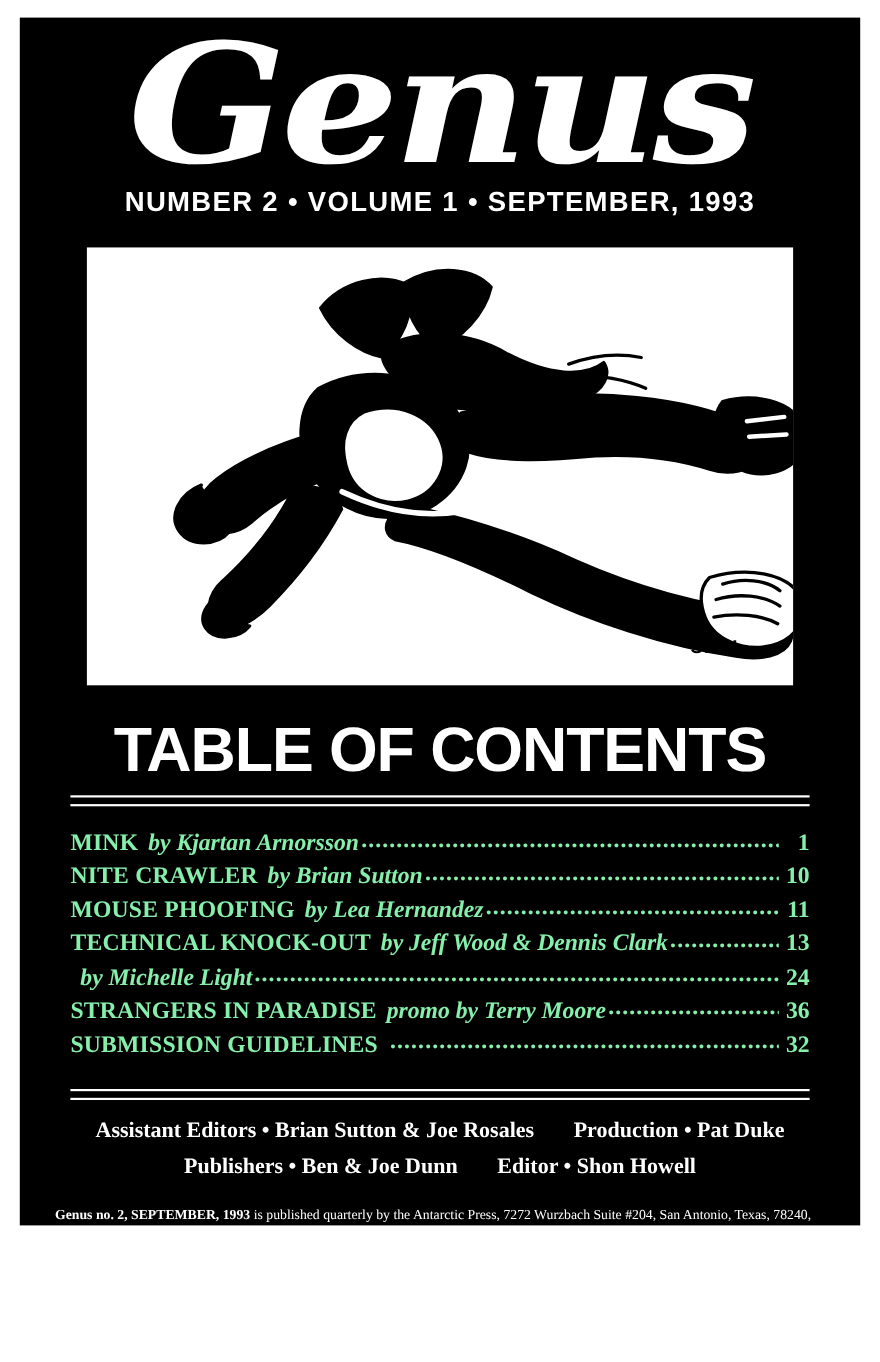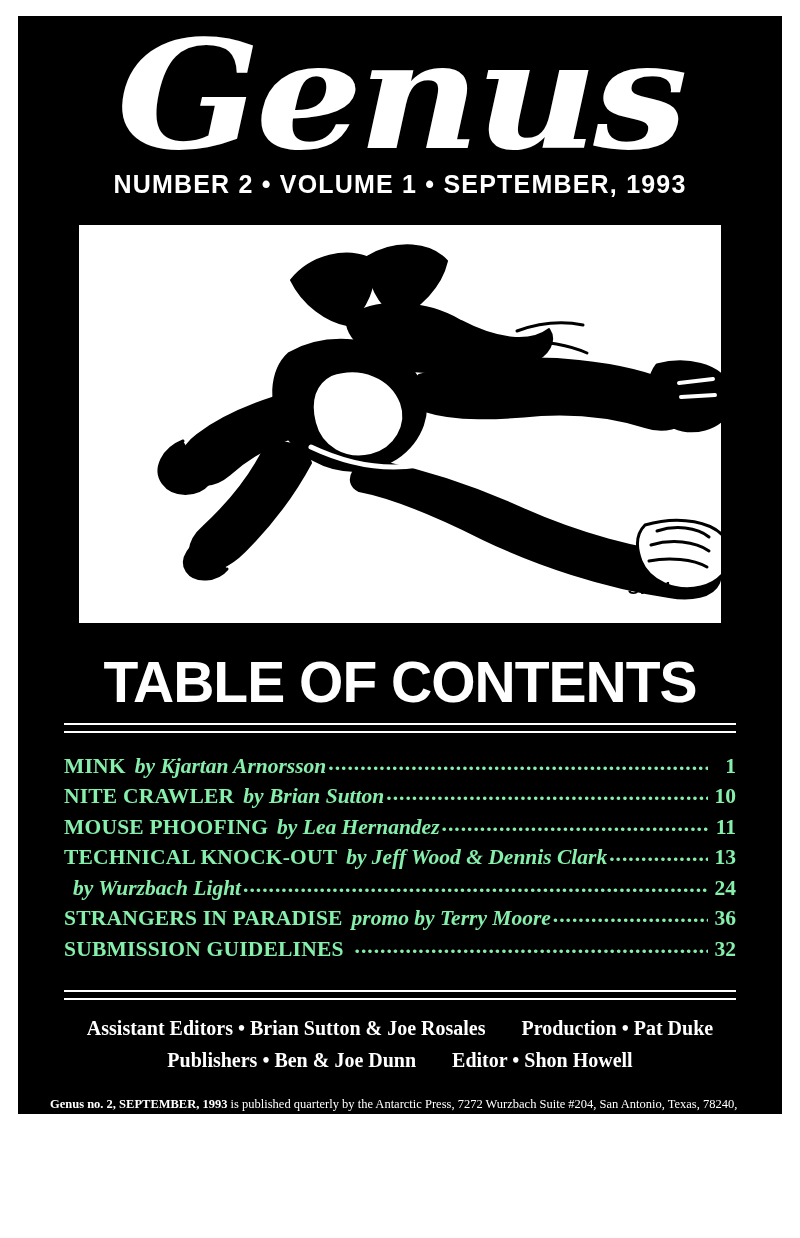--- a/index.html
+++ b/index.html
@@ -260,21 +260,21 @@
         <span class="toc-dots">......................................................................................................</span>
         <span class="toc-page">11</span>
       </div>
       <div class="toc-row">
         <span class="toc-title">TECHNICAL KNOCK-OUT</span>
         <span class="toc-by">by Jeff Wood &amp; Dennis Clark</span>
         <span class="toc-dots">......................................................................................................</span>
         <span class="toc-page">13</span>
       </div>
       <div class="toc-row">
-        <span class="toc-by">by Wurzbach Light</span>
+        <span class="toc-by">by Michelle Light</span>
         <span class="toc-dots">......................................................................................................</span>
         <span class="toc-page">24</span>
       </div>
       <div class="toc-row">
         <span class="toc-title">STRANGERS IN PARADISE</span>
         <span class="toc-by">promo by Terry Moore</span>
         <span class="toc-dots">......................................................................................................</span>
         <span class="toc-page">36</span>
       </div>
       <div class="toc-row">

